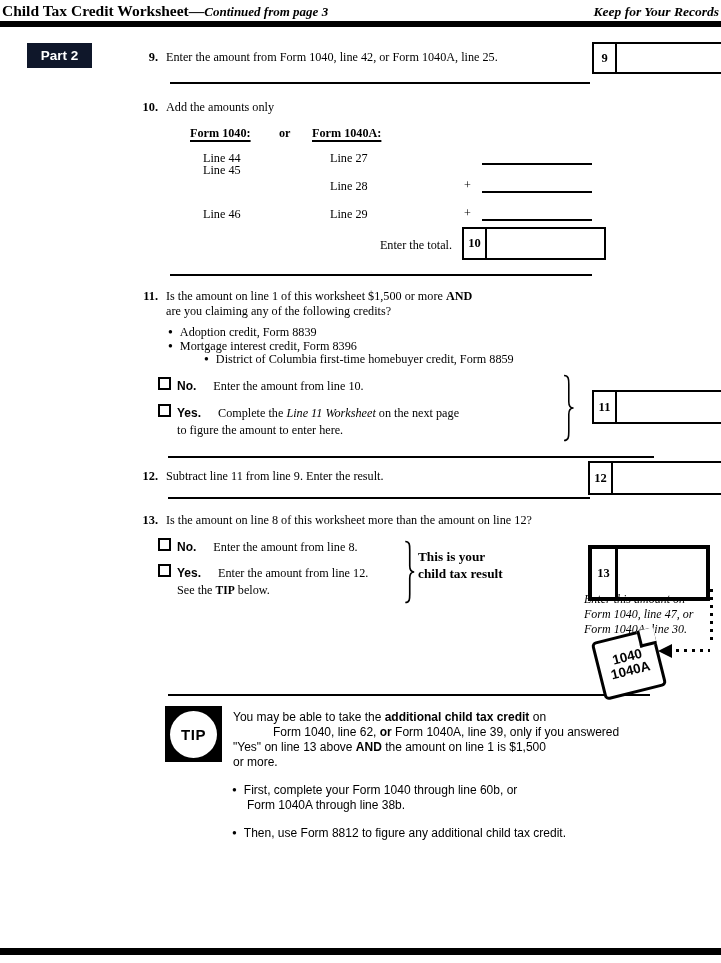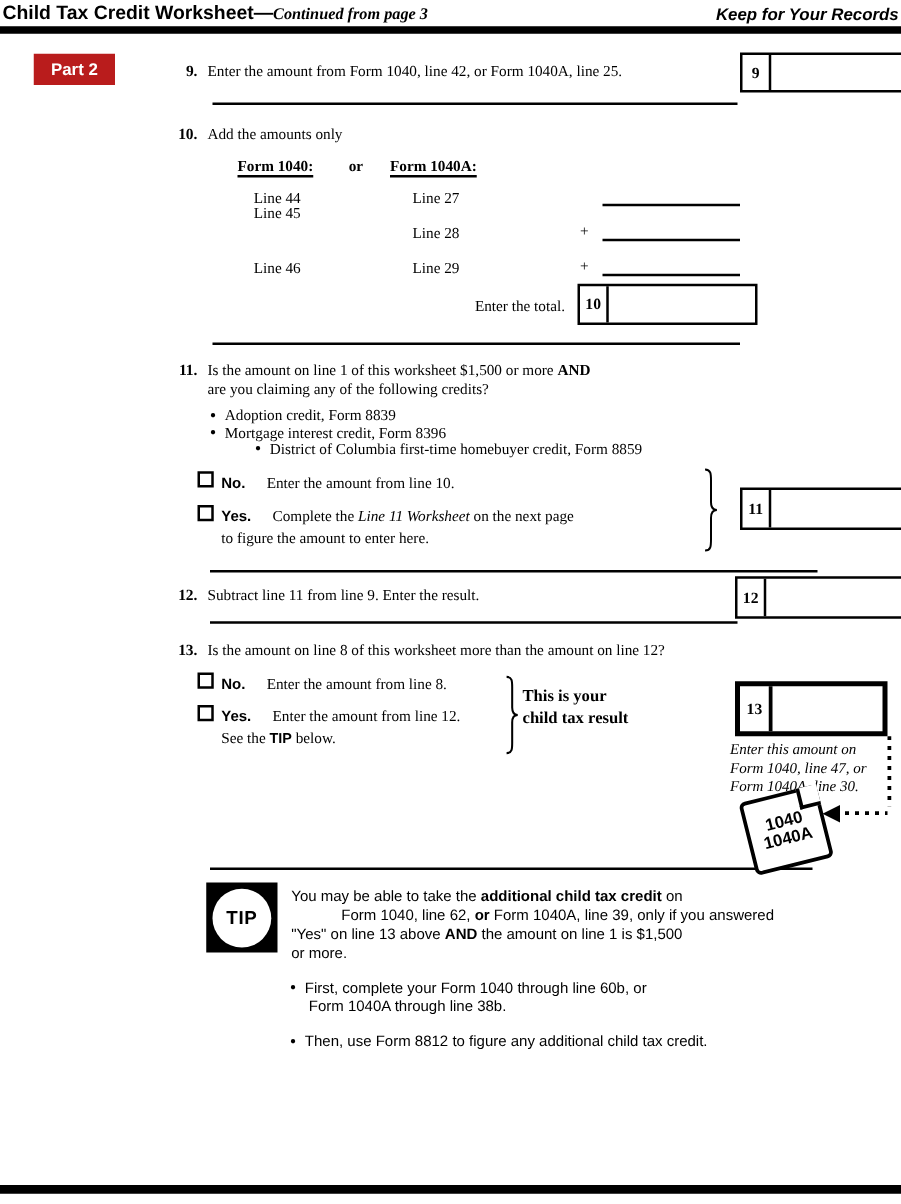--- a/index.html
+++ b/index.html
@@ -1,38 +1,38 @@
 <!DOCTYPE html>
 <html><head>
 <meta charset="utf-8">
 <style>
   html,body{margin:0;padding:0;overflow:hidden;}
   body{width:721px;height:963px;background:#fff;position:relative;color:#000;
        font-family:"Liberation Serif",serif;}
   .abs{position:absolute;white-space:nowrap;}
   .serif{font-family:"Liberation Serif",serif;font-size:12.2px;}
-  .sans{font-family:Liberation Sans, sans-serif;}
+  .sans{font-family:Liberation Serif, serif;}
   .b{font-weight:bold;}
   .i{font-style:italic;text-align:right;}
   .rule{position:absolute;height:2px;background:#000;}
   .bar{position:absolute;left:0;width:721px;background:#000;}
   .num{position:absolute;width:40px;text-align:right;font-weight:bold;
        font-size:12.4px;white-space:nowrap;}
   .amtbox{position:absolute;border:2px solid #000;background:#fff;display:flex;box-sizing:border-box;}
   .amtbox .lbl{border-right:2px solid #000;font-weight:bold;font-size:12.5px;
        font-family:"Liberation Serif",serif;display:flex;align-items:center;
        justify-content:center;width:21px;flex:0 0 auto;}
   .amtbox .entry{flex:1;}
   .checkbox{position:absolute;width:13px;height:13px;border:2px solid #000;
        box-sizing:border-box;background:#fff;}
   .cblabel{font-family:"Liberation Sans",sans-serif;font-weight:bold;font-size:12px;margin-right:17px;}
   .ul{text-decoration:underline;text-underline-offset:2.5px;text-decoration-thickness:1.5px;}
   .amtline{position:absolute;height:2px;background:#000;}
   .bulletglyph{font-size:8px;vertical-align:2px;padding-right:7px;}
-  .part2{position:absolute;left:27px;top:43px;width:65px;height:25px;background:#b91c1c;
+  .part2{position:absolute;left:27px;top:43px;width:65px;height:25px;background:#0f172a;
        color:#fff;font-family:"Liberation Sans",sans-serif;font-weight:bold;font-size:13.5px;
        display:flex;align-items:center;justify-content:center;}
   .tipicon{position:absolute;left:165px;top:706px;width:57px;height:56px;background:#000;
        display:flex;align-items:center;justify-content:center;}
   .tipcircle{width:47px;height:47px;border-radius:50%;background:#fff;display:flex;
        align-items:center;justify-content:center;font-family:"Liberation Sans",sans-serif;
        font-weight:bold;font-size:15px;letter-spacing:.5px;}
   .tiptext{font-family:"Liberation Sans",sans-serif;font-size:12px;}
   .stamp{position:absolute;left:597px;top:634px;width:58px;height:54px;border:3px solid #000;
        border-radius:5px;background:#fff;transform:rotate(-14deg);display:flex;
@@ -155,21 +155,21 @@
 <div class="abs serif" style="left:177px;top:583px;">
   <span>See the </span><span class="sans b" style="font-size:11.5px;">TIP</span><span> below.</span>
 </div>
 
 <svg class="brace" style="left:402px;top:540px;" width="14" height="64" viewBox="0 0 16 86">
   <path d="M3,2 C9,2 9,7 9,13 L9,35 C9,40 11,43 15,43 C11,43 9,46 9,51 L9,73 C9,79 9,84 3,84" fill="none" stroke="#000" stroke-width="2.2"></path>
 </svg>
 <div class="abs serif b" style="left:418px;top:549px;font-size:13.3px;">This is your</div>
 <div class="abs serif b" style="left:418px;top:566px;font-size:13.3px;">child tax result</div>
 
-<div class="amtbox" style="left:588px;top:545px;width:122px;height:44px;border-width:4px;">
+<div class="amtbox" style="left:588px;top:545px;width:122px;height:56px;border-width:4px;">
   <div class="lbl" style="border-right-width:3px;width:23px;">13</div>
   <div class="entry"></div>
 </div>
 
 <div class="abs serif i" style="left:584px;top:592px;font-size:12px;">Enter this amount on</div>
 <div class="abs serif i" style="left:584px;top:607px;font-size:12px;">Form 1040, line 47, or</div>
 <div class="abs serif i" style="left:584px;top:622px;font-size:12px;">Form 1040A, line 30.</div>
 
 <div class="vdots"></div>
 <div class="hdots"></div>

